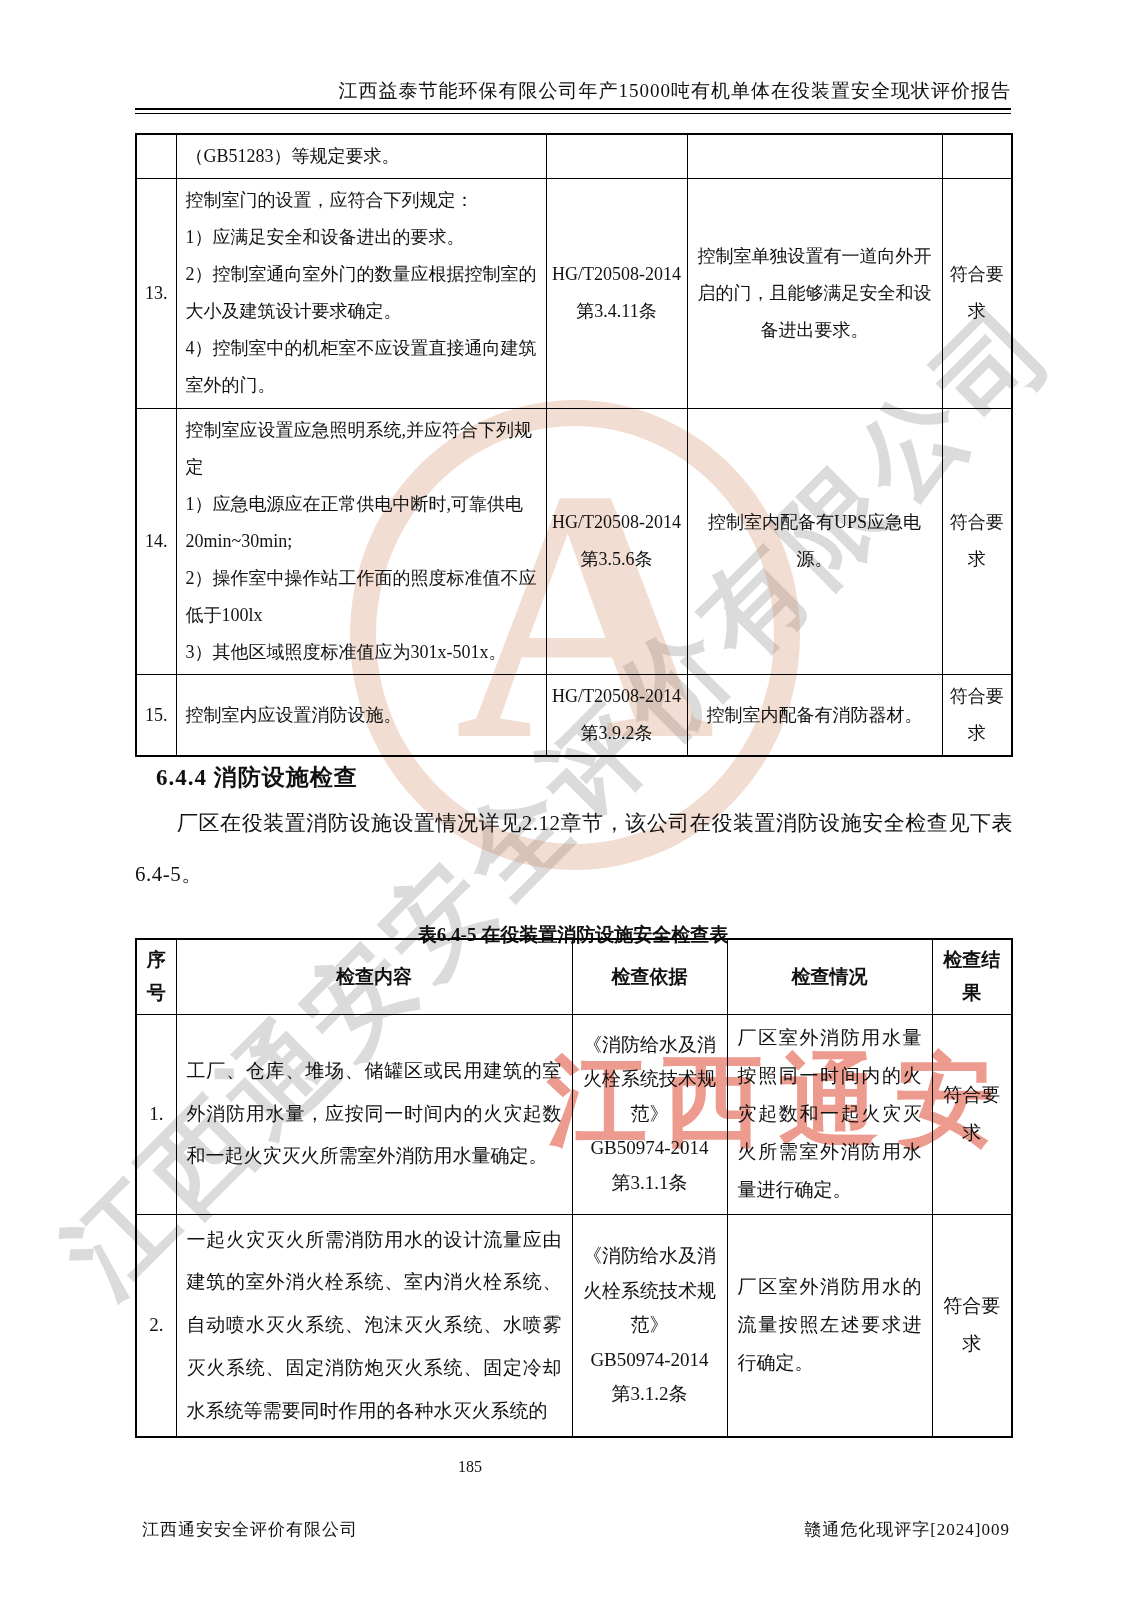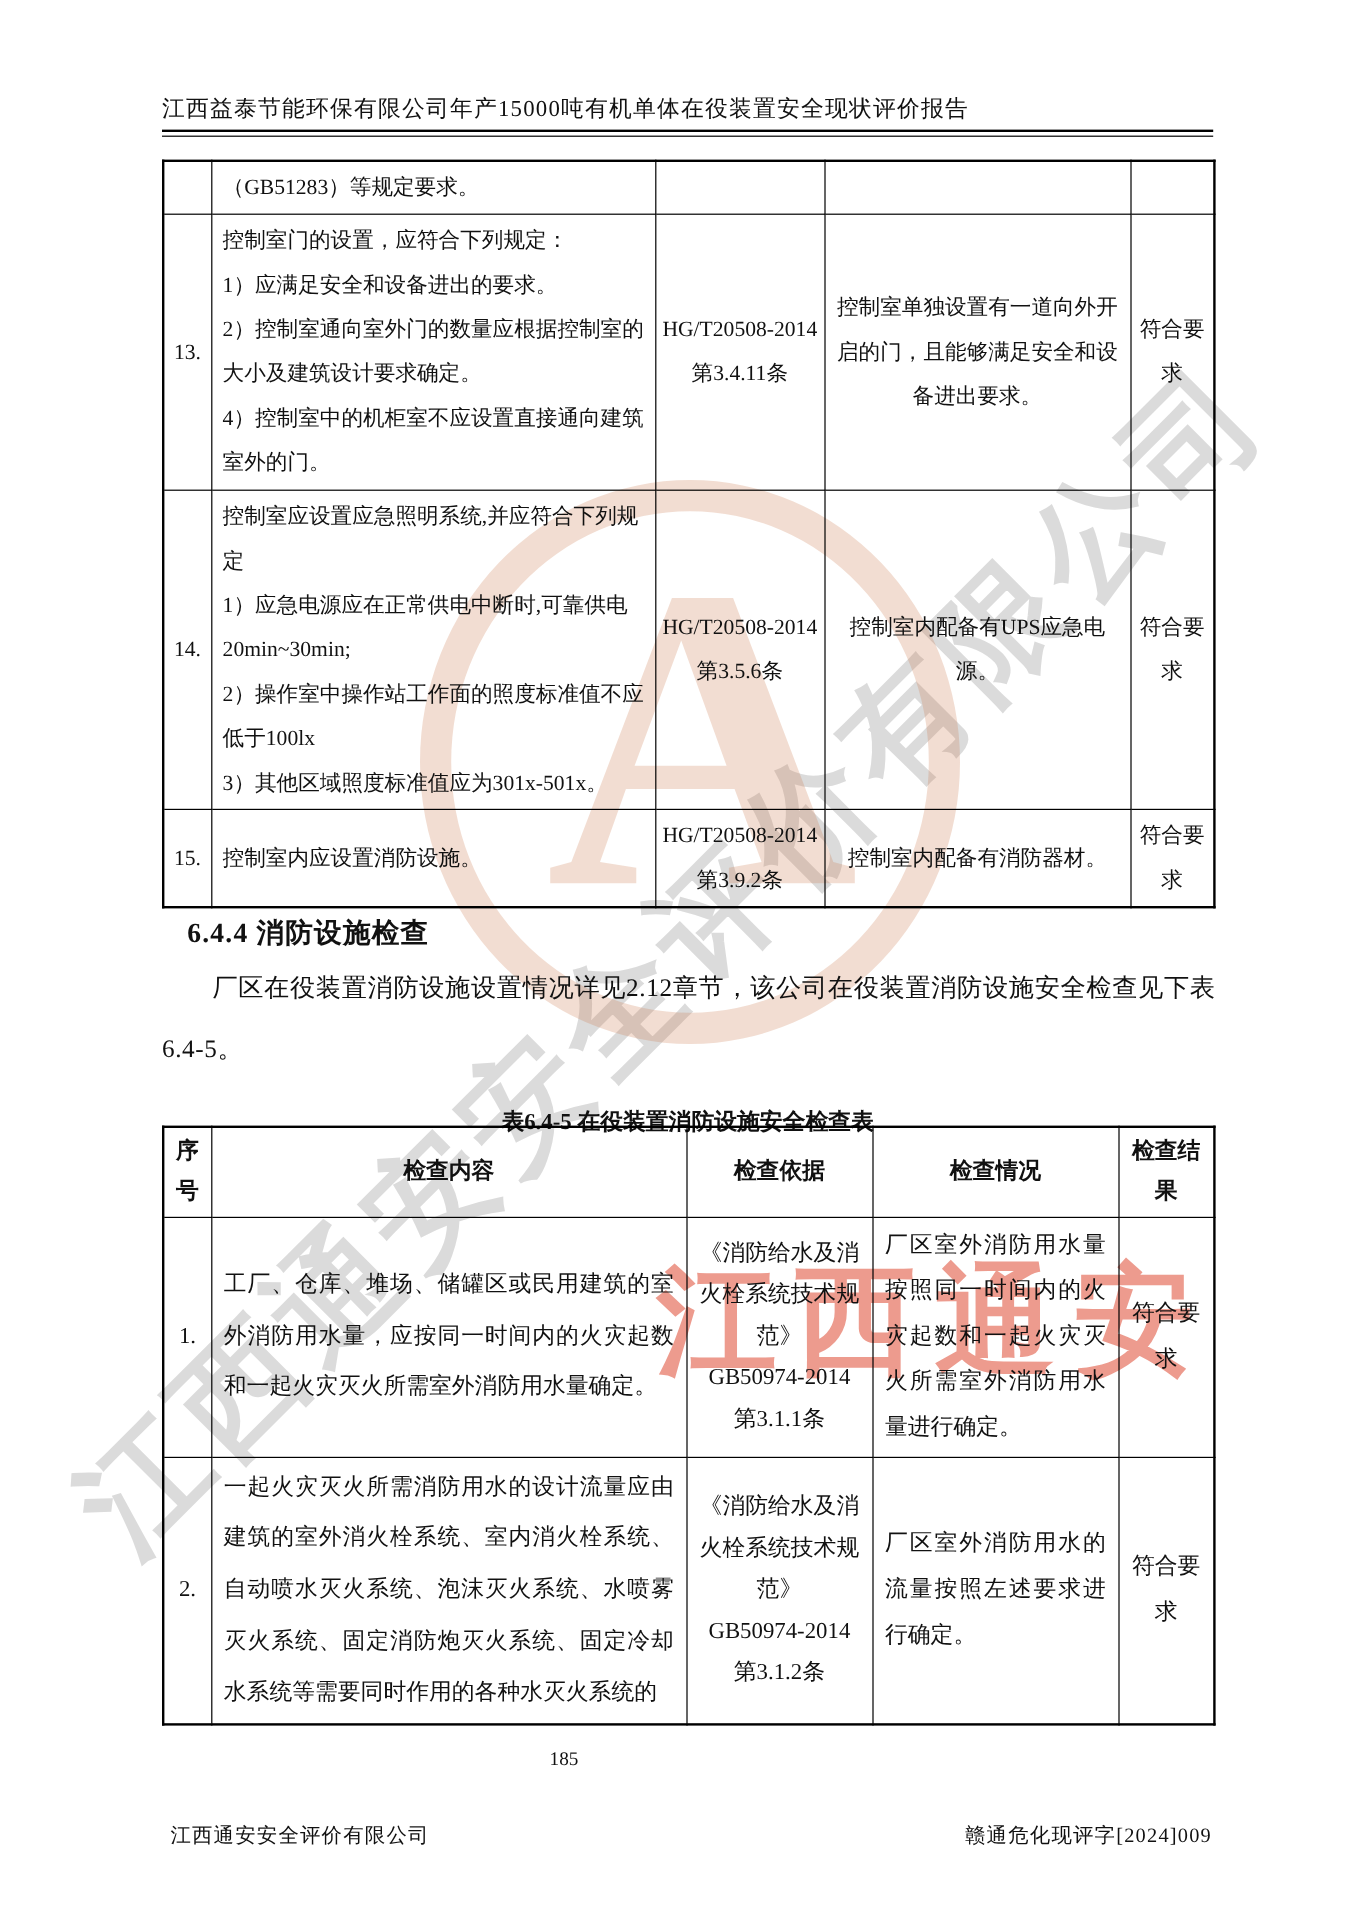--- a/index.html
+++ b/index.html
@@ -39,21 +39,21 @@
     position:absolute; left:135px; top:1035px; width:876px;
     text-align:right; font-size:100px; font-weight:bold; letter-spacing:16px;
     color:rgba(220,55,30,0.5);
   }
 
   
   .content { position:relative; z-index:1; }
 
   .header-title {
     position:absolute; top:78px; left:135px; width:876px;
-    text-align:left; font-size:19px; letter-spacing:1px;
+    text-align:right; font-size:19px; letter-spacing:1px;
   }
   .header-rule {
     position:absolute; top:108px; left:135px; width:876px; height:6px;
     border-top:2.5px solid #000; border-bottom:1px solid #000;
   }
 
   table { border-collapse:collapse; table-layout:fixed; background:transparent; }
   table, td, th { border:1.5px solid #000; }
   table { border-width:2px; }
   td, th { vertical-align:middle; overflow:hidden; }

